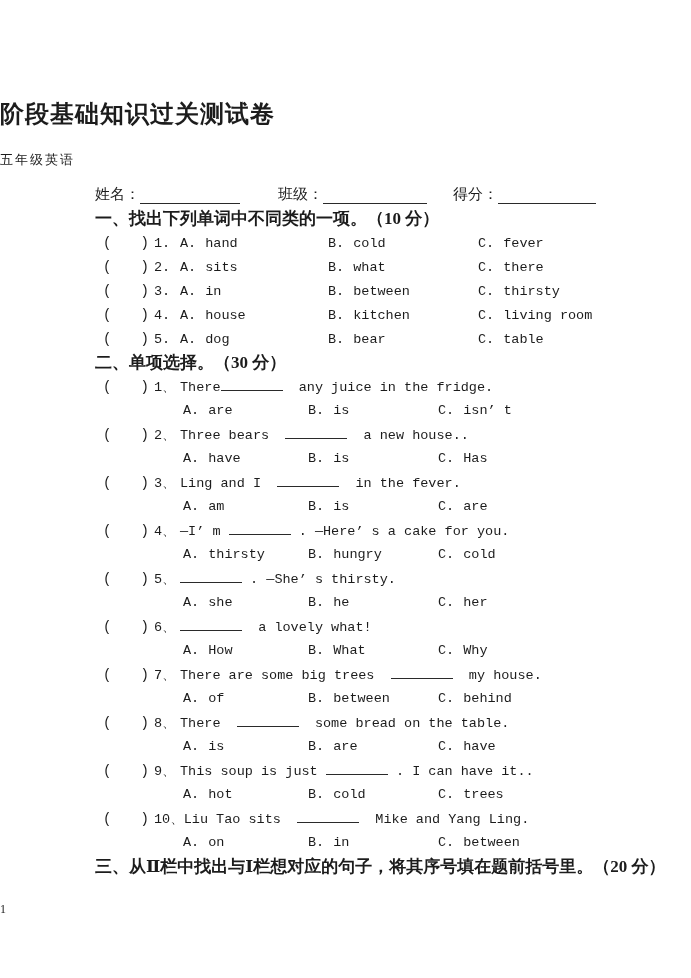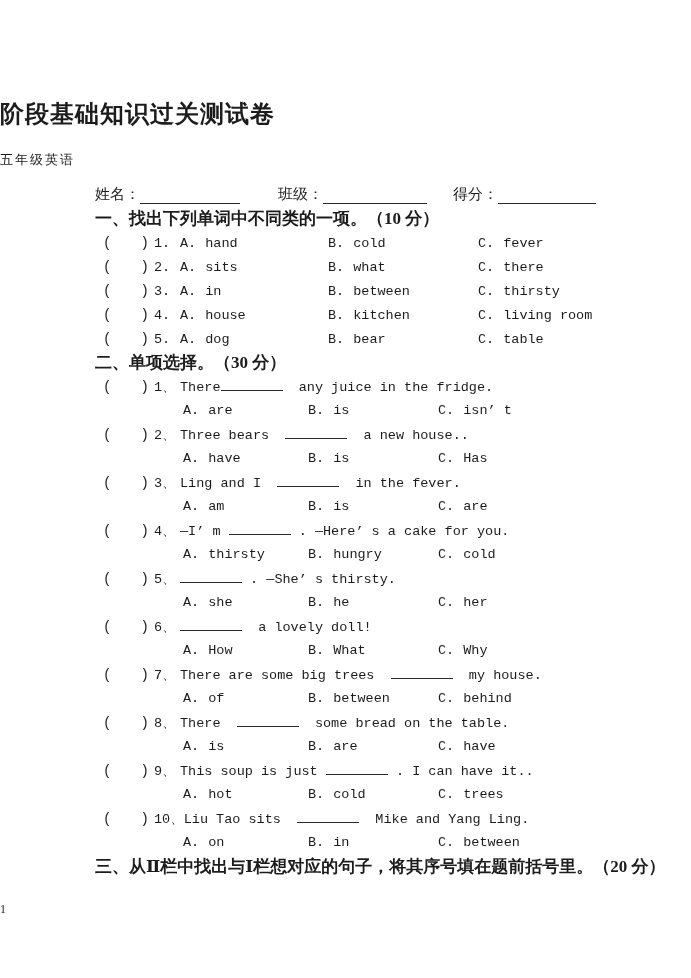--- a/index.html
+++ b/index.html
@@ -313,21 +313,21 @@
     </div>
 
     <div class="row s2stem">
       <span class="bracket">
         <span>(</span>
         <span>)</span>
       </span>
       <span class="qnum2 en">6、</span>
       <span class="en"></span>
       <span class="blank"></span>
-      <span class="en">  a lovely doll!</span>
+      <span class="en">  a lovely what!</span>
     </div>
     <div class="row s2opts">
       <span class="cA2">
         <span class="okey en">A.</span>
         <span class="en">How</span>
       </span>
       <span class="cB2">
         <span class="okey en">B.</span>
         <span class="en">What</span>
       </span>

